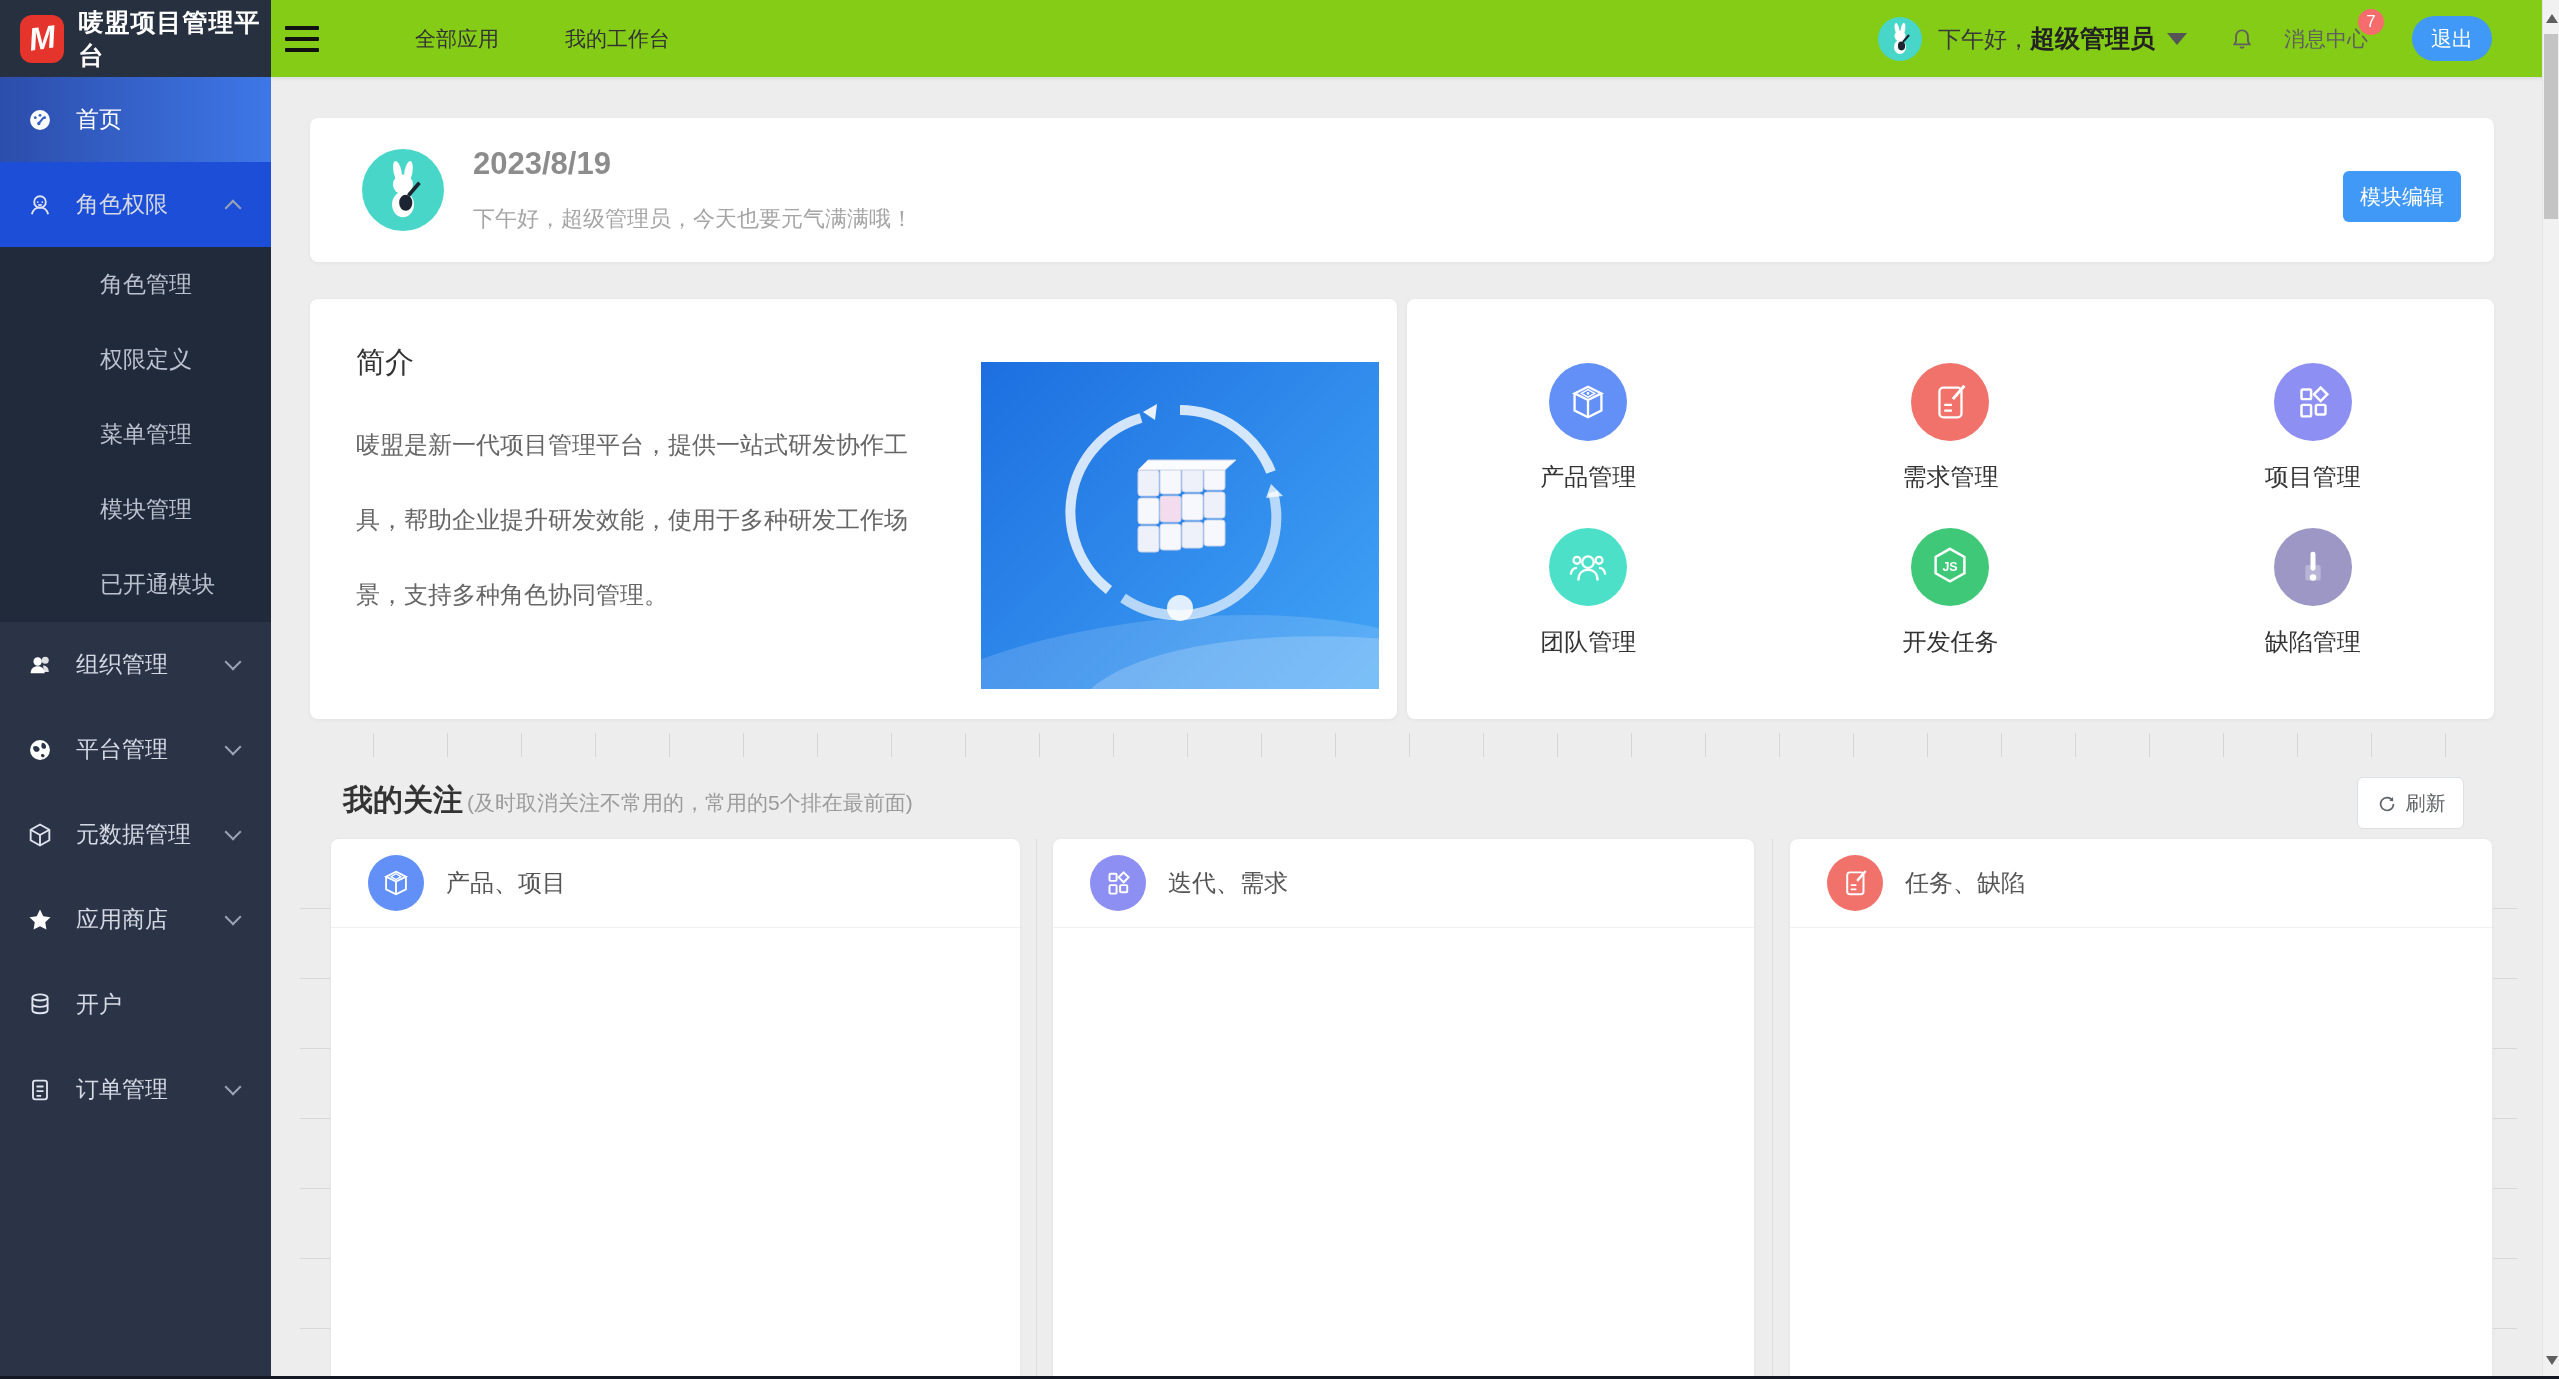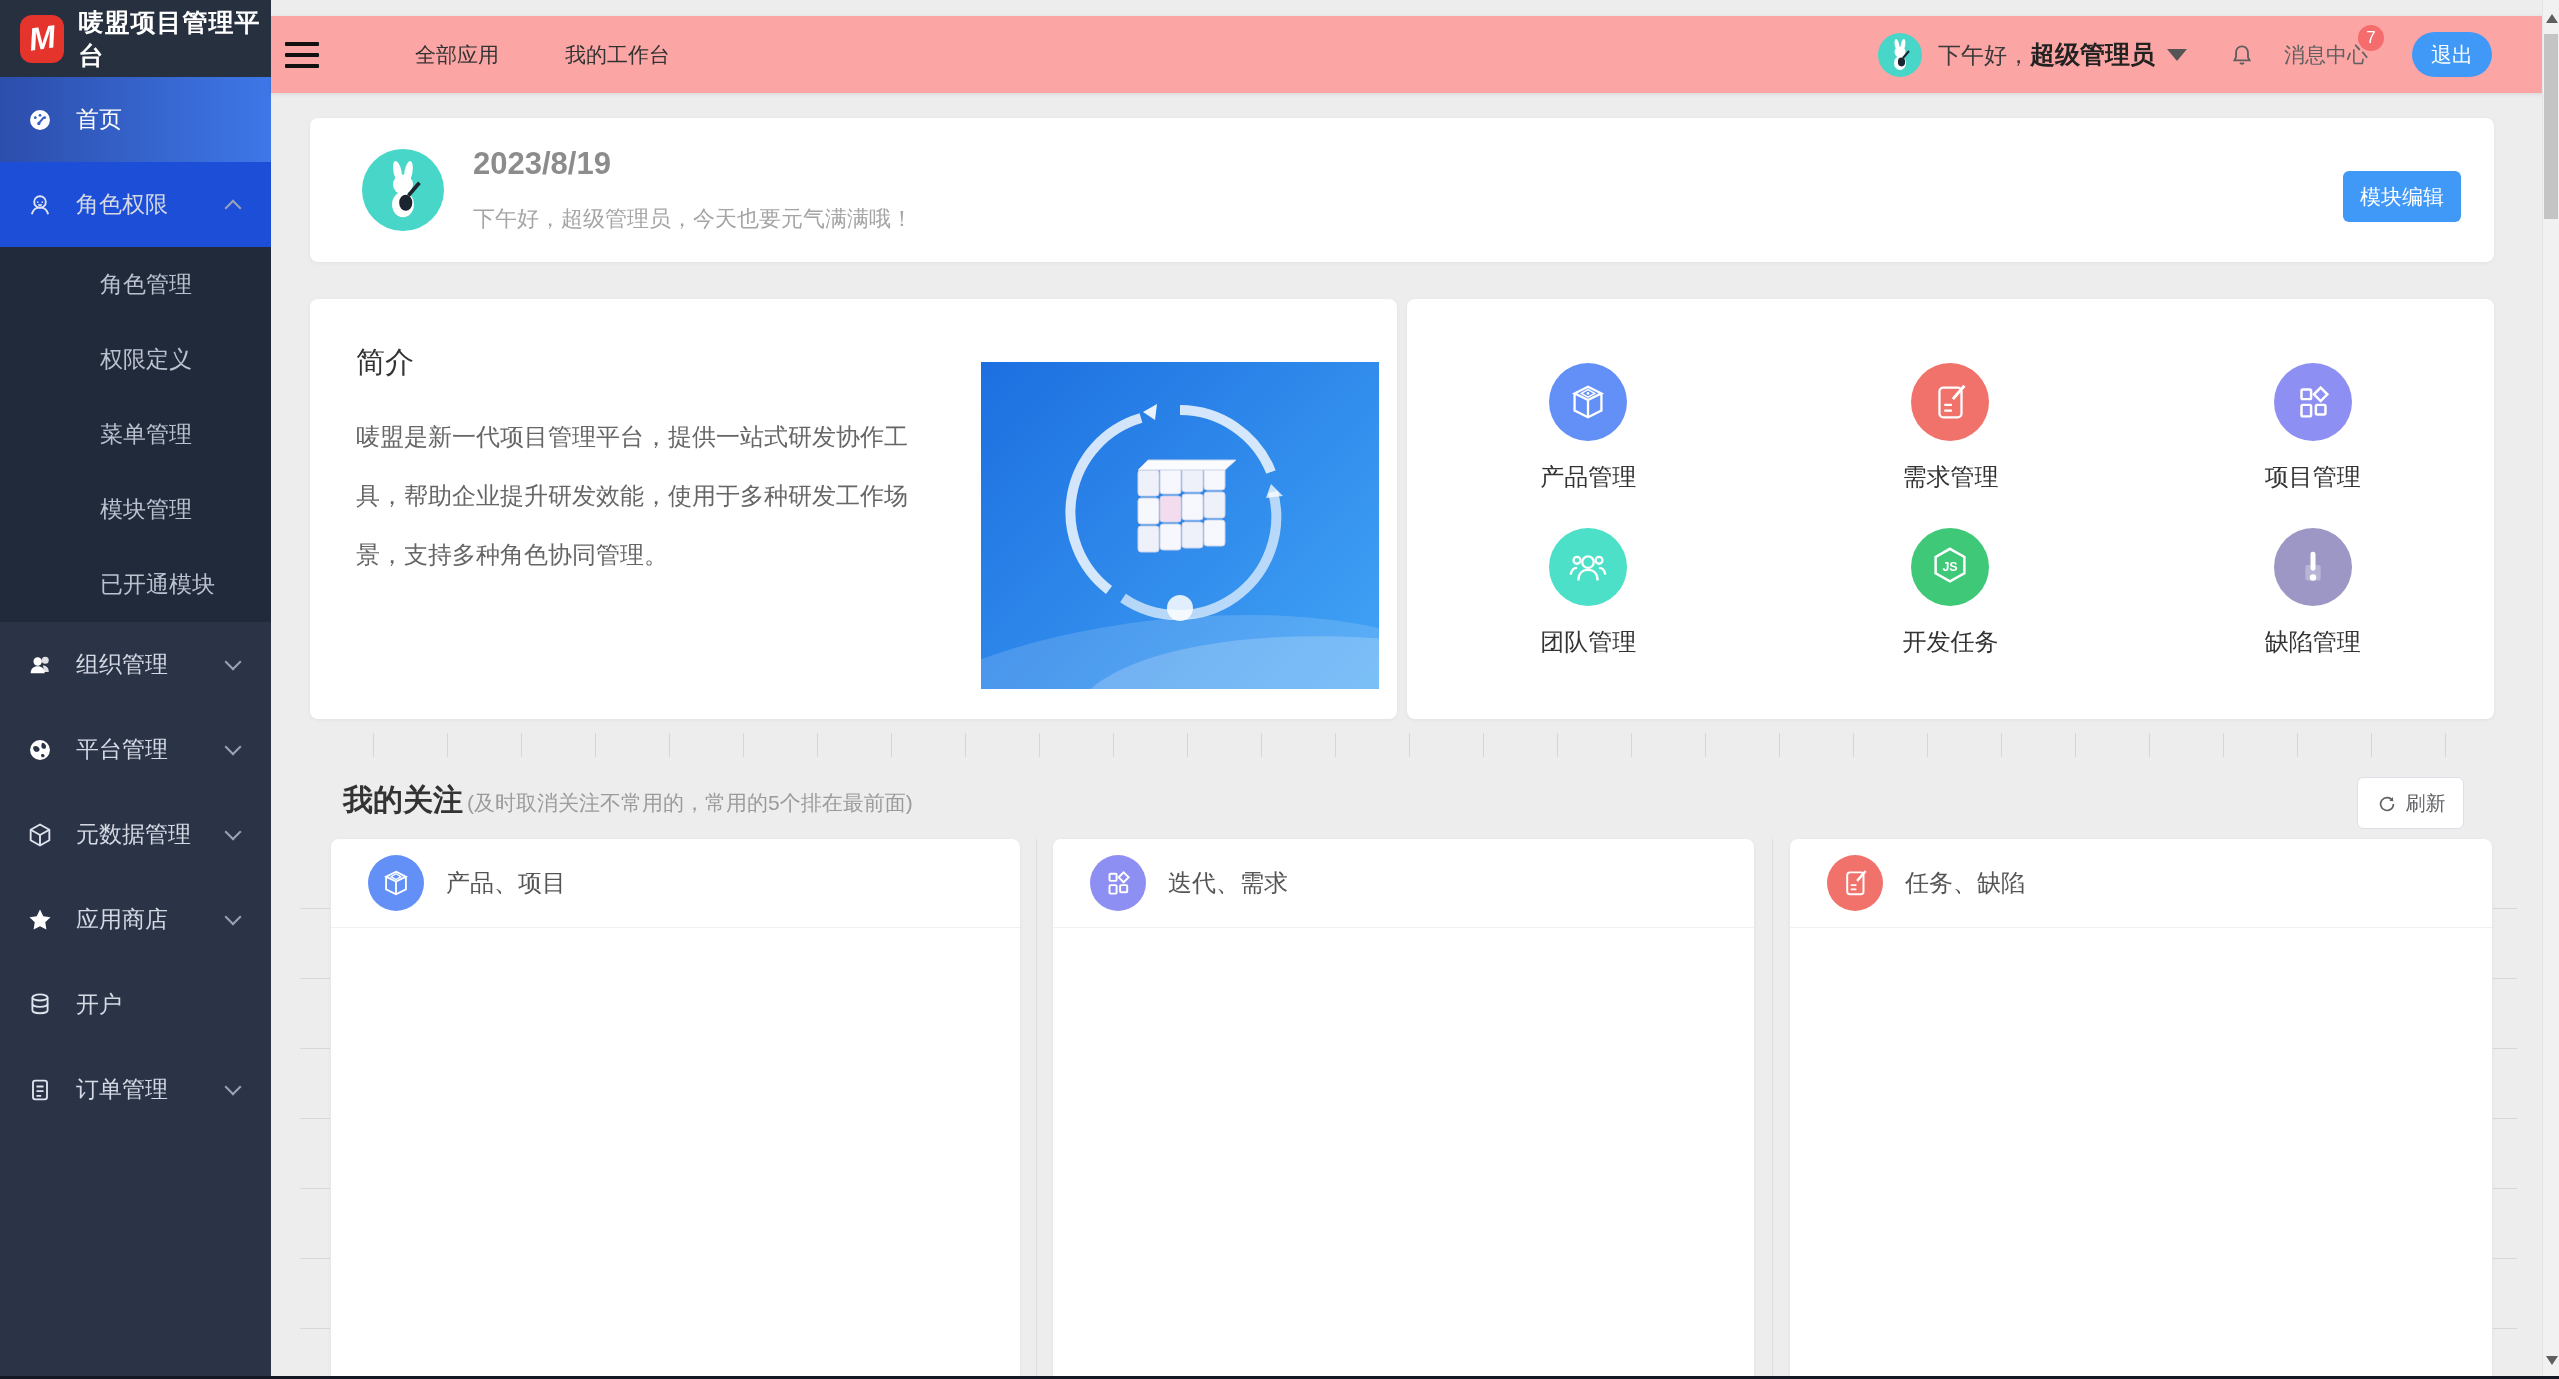--- a/index.html
+++ b/index.html
@@ -7,21 +7,21 @@
     font-family:"Liberation Sans","DejaVu Sans",sans-serif; background:#ededed; }
 
   
   .logo-block { position:absolute; left:0; top:0; width:271px; height:77px;
     background:#26303f; display:flex; align-items:center; padding-left:20px; z-index:10; }
   .logo-badge { width:48px; height:48px; border-radius:12px; background:#e5342c;
     display:flex; align-items:center; justify-content:center; }
   .logo-badge span { color:#fff; font-size:32px; font-weight:700; font-style:italic; transform:rotate(-8deg); }
   .app-title { color:#fff; font-size:25px; font-weight:700; margin-left:14px; letter-spacing:1px; }
 
-  .header { position:absolute; left:271px; top:16px; width:2288px; height:77px; background:#fca5a5;
+  .header { position:absolute; left:271px; top:0; width:2288px; height:77px; background:#84cc16;
     display:flex; align-items:center; box-shadow:0 1px 4px rgba(0,0,0,.10); z-index:9; padding-right:67px; }
   .hamburger { width:34px; height:26px; margin-left:14px; display:flex; flex-direction:column;
     justify-content:space-between; cursor:pointer; }
   .hamburger i { display:block; height:4px; background:#111; border-radius:1px; }
   .top-tab { font-size:21px; color:#333; margin-left:96px; cursor:pointer; }
   .top-tab.second { margin-left:66px; }
   .header-right { margin-left:auto; display:flex; align-items:center; }
   .avatar-sm { width:44px; height:44px; border-radius:50%; background:#48d6c9; overflow:hidden;
     display:flex; align-items:center; justify-content:center; }
   .greet { font-size:23px; color:#3a3a3a; margin-left:16px; }
@@ -56,21 +56,21 @@
   .welcome { left:39px; top:41px; width:2184px; height:144px; }
   .avatar-lg { position:absolute; left:52px; top:31px; width:82px; height:82px; border-radius:50%;
     background:#48d6c9; display:flex; align-items:center; justify-content:center; overflow:hidden; }
   .w-date { position:absolute; left:163px; top:28px; font-size:31px; font-weight:700; color:#8c8c8c; }
   .w-msg  { position:absolute; left:163px; top:86px; font-size:22px; color:#a5a5a5; }
   .btn-blue { position:absolute; right:33px; top:53px; width:118px; height:51px; background:#4098f7;
     border:none; border-radius:6px; color:#fff; font-size:21px; cursor:pointer; }
 
   .intro { left:39px; top:222px; width:1087px; height:420px; }
   .intro-title { position:absolute; left:46px; top:44px; font-size:29px; color:#333; font-weight:500; }
-  .intro-text { position:absolute; left:46px; top:108px; width:585px; font-size:24px; line-height:59px; color:#666; }
+  .intro-text { position:absolute; left:46px; top:108px; width:585px; font-size:24px; line-height:75px; color:#666; }
   .illus { position:absolute; left:671px; top:63px; width:398px; height:327px;
     background:linear-gradient(135deg,#1d6fe0,#41a4f6); overflow:hidden; }
   .wave1,.wave2 { position:absolute; width:620px; height:220px; border-radius:50%; background:rgba(255,255,255,.14); }
   .wave1 { left:-120px; bottom:-150px; transform:rotate(-6deg); }
   .wave2 { left:90px;  bottom:-170px; background:rgba(255,255,255,.20); transform:rotate(5deg); }
 
   .modules { left:1136px; top:222px; width:1087px; height:420px; }
   .mod-grid { position:absolute; inset:0; padding-top:64px; display:grid;
     grid-template-columns:1fr 1fr 1fr; grid-template-rows:165px 165px; justify-items:center; }
   .mod-cell { display:flex; flex-direction:column; align-items:center; cursor:pointer; }

